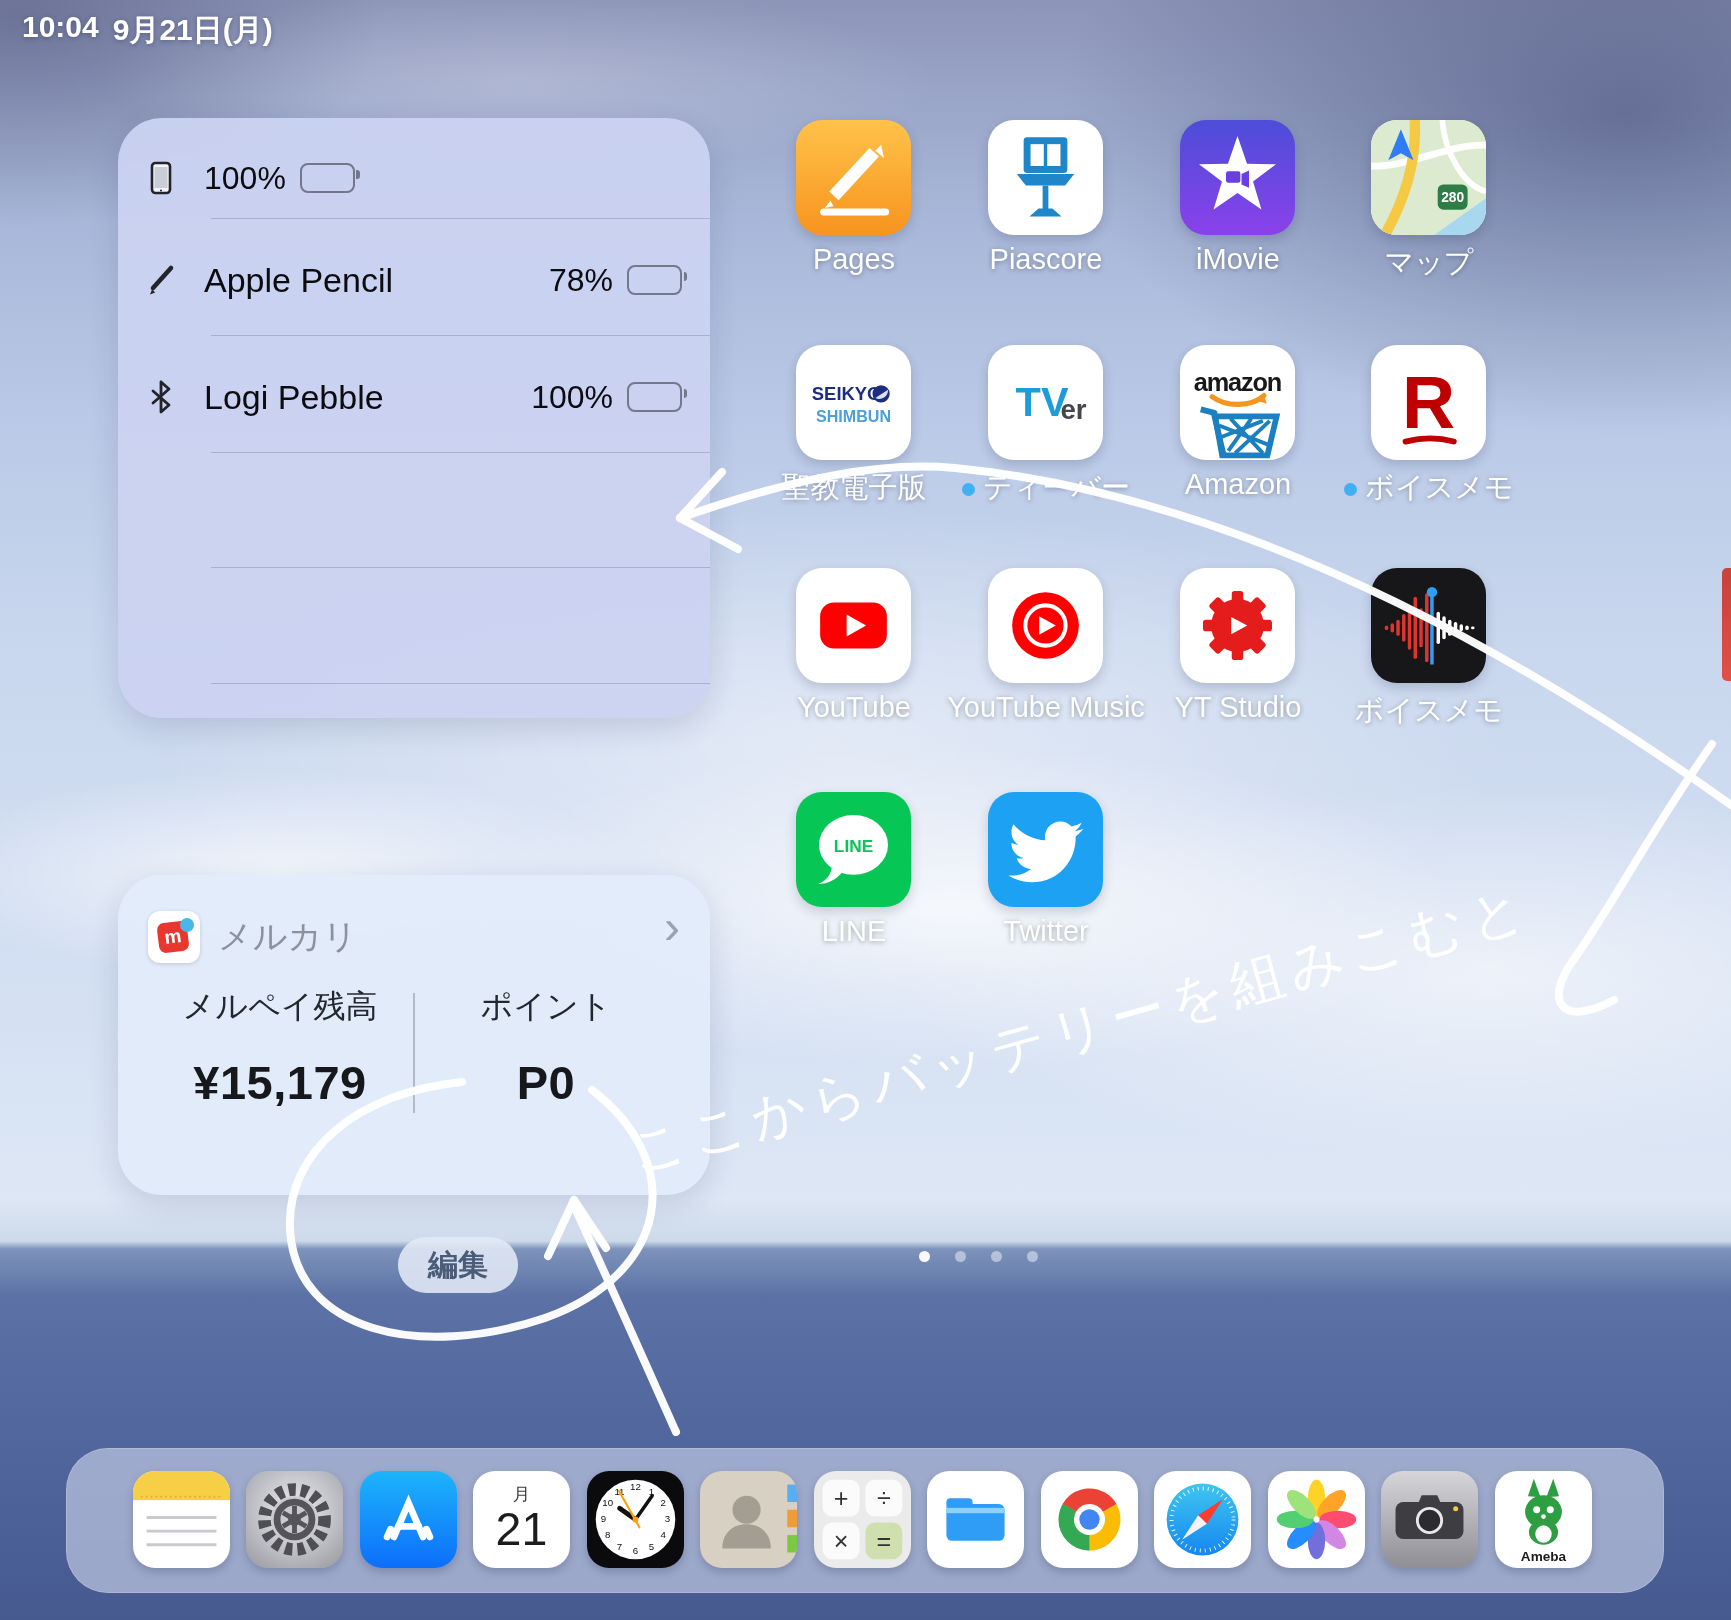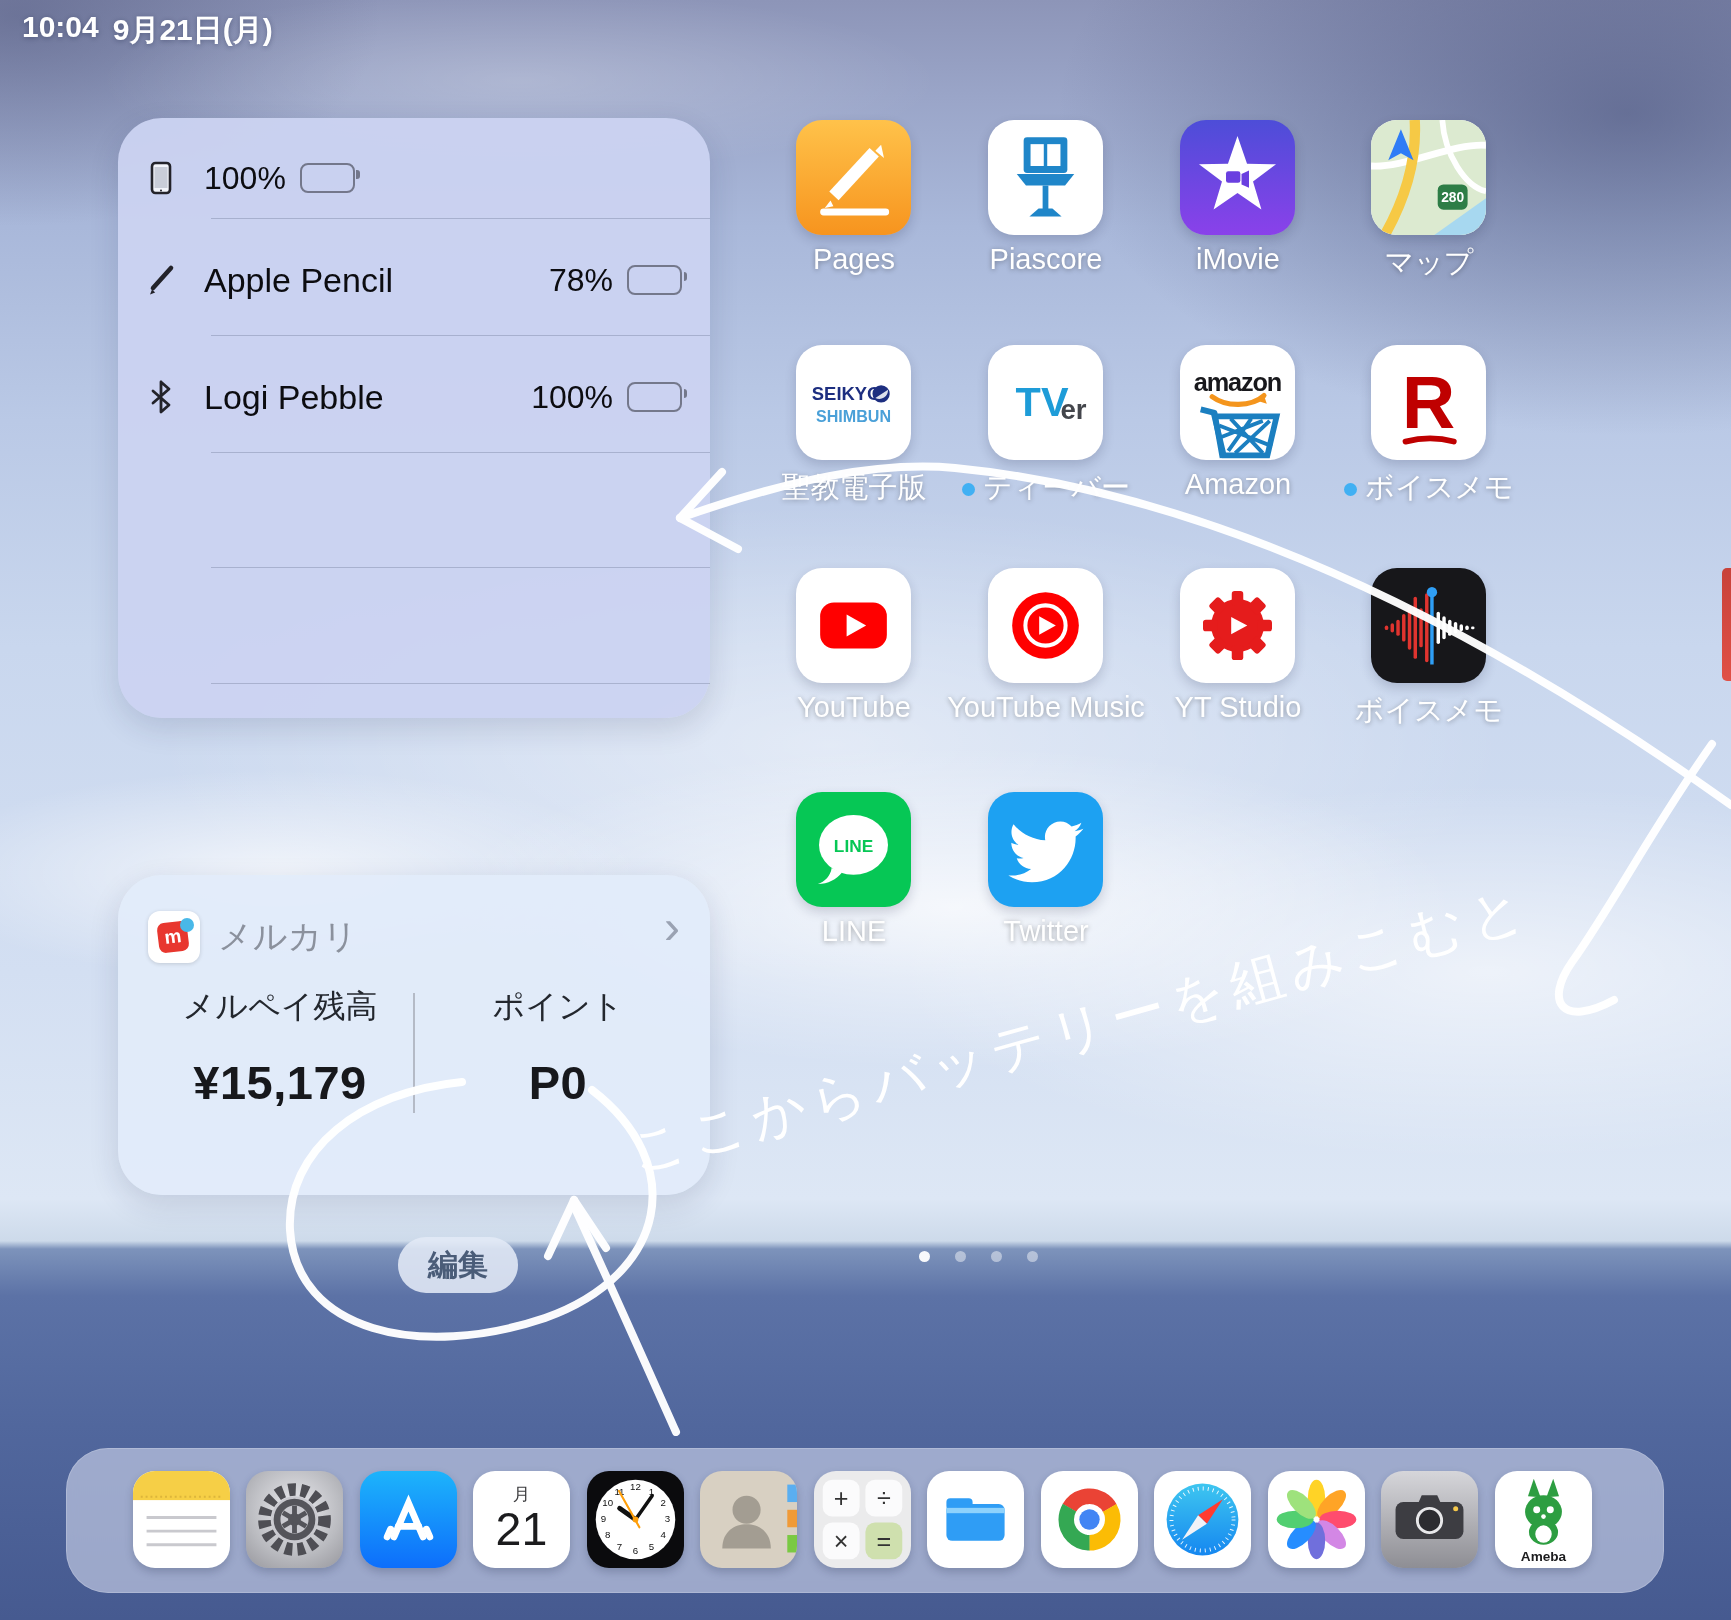--- a/index.html
+++ b/index.html
@@ -147,21 +147,21 @@
         <span class="merc-dot"></span>
       </span>
       <span class="merc-title">メルカリ</span>
     </div>
     <div class="merc-chev">›</div>
     <div class="merc-vdiv"></div>
     <div class="merc-col" style="left:22px;">
       <div class="merc-label">メルペイ残高</div>
       <div class="merc-value">¥15,179</div>
     </div>
-    <div class="merc-col" style="left:300px;">
+    <div class="merc-col" style="left:288px;">
       <div class="merc-label">ポイント</div>
       <div class="merc-value">P0</div>
     </div>
   </div>
 
   <div class="abs edit-btn">
     <span>編集</span>
   </div>
 
   <div class="abs dots">

